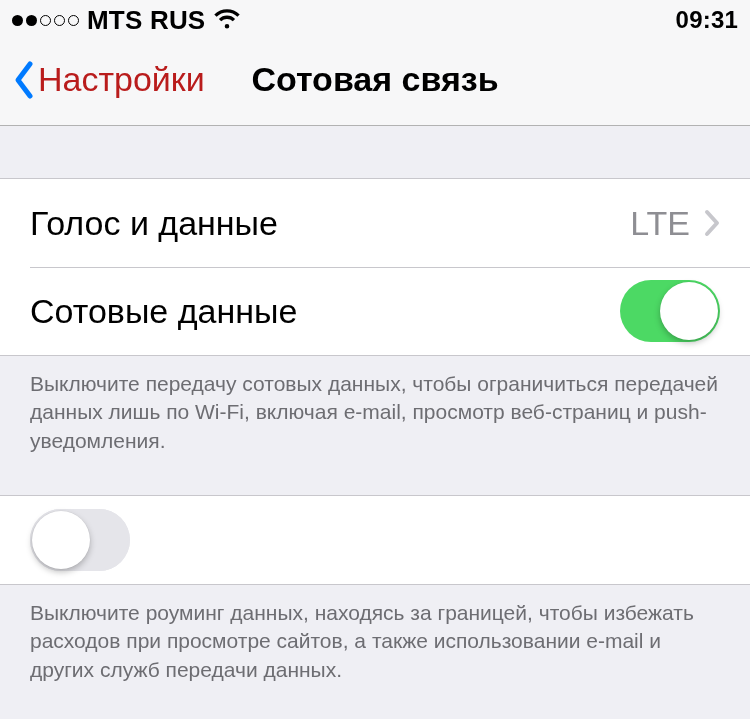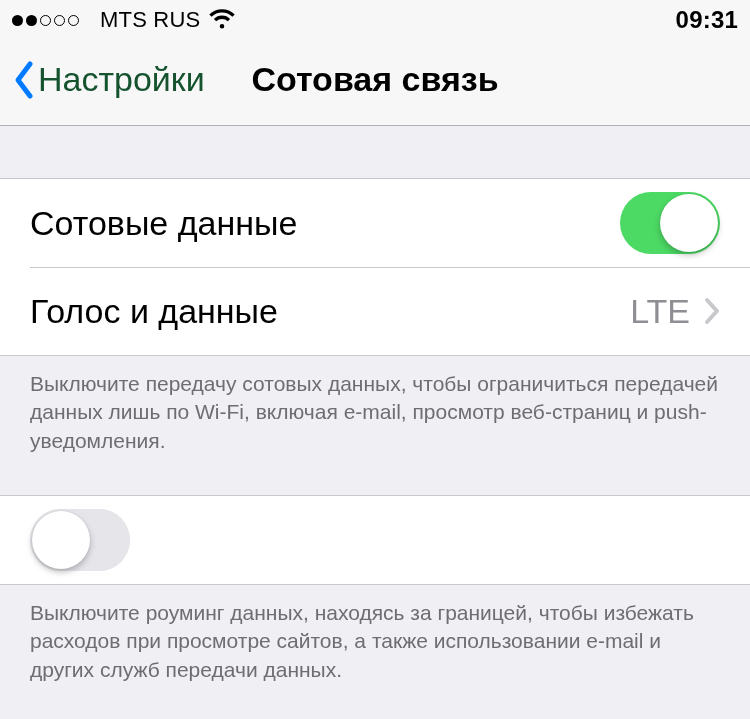--- a/index.html
+++ b/index.html
@@ -3,30 +3,30 @@
 <meta charset="utf-8">
 <style>
   * { box-sizing: border-box; margin: 0; padding: 0; }
   html, body { width: 750px; height: 719px; font-family: -apple-system, "Helvetica Neue", Helvetica, Arial, sans-serif; background: #efeff4; color: #000; -webkit-font-smoothing: antialiased; }
   
   .status-bar { height: 40px; background: #f7f7f8; display: flex; align-items: center; justify-content: space-between; padding: 0 12px; font-size: 24px; font-weight: 500; letter-spacing: .2px; color:#000}
   .status-left, .status-right { display: flex; align-items: center; gap: 8px; }
   .signal-dots { display:flex; gap:3px; align-items:center; }
   .signal-dots .dot { width: 11px; height: 11px; border-radius: 50%; background:#000; }
   .signal-dots .dot.empty { background:transparent; border:1.5px solid #000; width:11px; height:11px; }
-  .carrier { font-size: 22px; font-weight:400;margin-left:13px; }
+  .carrier { font-size: 26px; font-weight:700; }
   .wifi svg { display:block; }
   .battery { display:flex; align-items:center; gap:4px; }
   .battery-body { width: 46px; height: 20px; border:2px solid #000; border-radius:3px; position:relative; padding:2px; }
   .battery-cap { width:3px; height:9px; background:#000; border-radius:0 2px 2px 0; }
   .battery-fill { height:100%; background:#000; width:50%; }
   .clock { font-size: 24px; font-weight:600; }
   
   .nav-bar { height: 86px; background:#f7f7f8; border-bottom:1px solid #b2b2b2; display:flex; align-items:center; position:relative; padding:0 12px 6px; }
-  .back-button { display:flex; align-items:center; gap:2px; color:#14532d; font-size:34px; font-weight:400; }
+  .back-button { display:flex; align-items:center; gap:2px; color:#b91c1c; font-size:34px; font-weight:400; }
   .back-chevron svg { display:block; }
   .nav-title { position:absolute; left:50%; transform:translateX(-50%); font-size:34px; font-weight:700; color:#000;text-align:right; }
   
   .group { margin-top: 52px; border-top:1px solid #c8c7cc; border-bottom:1px solid #c8c7cc; background:#fff; }
   .group.tight { margin-top: 40px; }
   .cell { min-height: 88px; display:flex; align-items:center; padding:0 30px; position:relative; font-size:34px; font-weight:400; color:#000; }
   .cell + .cell::before { content:""; position:absolute; left:30px; right:0; top:0; height:1px; background:#c8c7cc; }
   .cell-label { flex:1; }
   .cell-value { color:#8e8e93; font-size:34px; margin-right:14px; }
   .disclosure svg { display:block; }
@@ -67,33 +67,33 @@
           <polyline points="18,4 6,20 18,36" fill="none" stroke="#007aff" stroke-width="5" stroke-linecap="round" stroke-linejoin="round"></polyline>
         </svg>
     </span>
     <span>Настройки</span>
   </div>
   <div class="nav-title">Сотовая связь</div>
 </div>
 
 <div class="group">
   <div class="cell">
-    <span class="cell-label">Сотовые данные</span>
-    <span class="switch on">
-        <span class="knob"></span>
-      </span>
-  </div>
-  <div class="cell">
     <span class="cell-label">Голос и данные</span>
     <span class="cell-value">LTE</span>
     <span class="disclosure">
       <svg width="16" height="28" viewBox="0 0 16 28">
           <polyline points="3,3 13,14 3,25" fill="none" stroke="#c7c7cc" stroke-width="4" stroke-linecap="round" stroke-linejoin="round"></polyline>
         </svg>
     </span>
+  </div>
+  <div class="cell">
+    <span class="cell-label">Сотовые данные</span>
+    <span class="switch on">
+        <span class="knob"></span>
+      </span>
   </div>
 </div>
 <div class="footer">Выключите передачу сотовых данных, чтобы ограничиться передачей данных лишь по Wi-Fi, включая e-mail, просмотр веб-страниц и push-уведомления.</div>
 
 <div class="group tight">
   <div class="cell">
     <span class="switch off">
         <span class="knob"></span>
       </span>
   </div>

